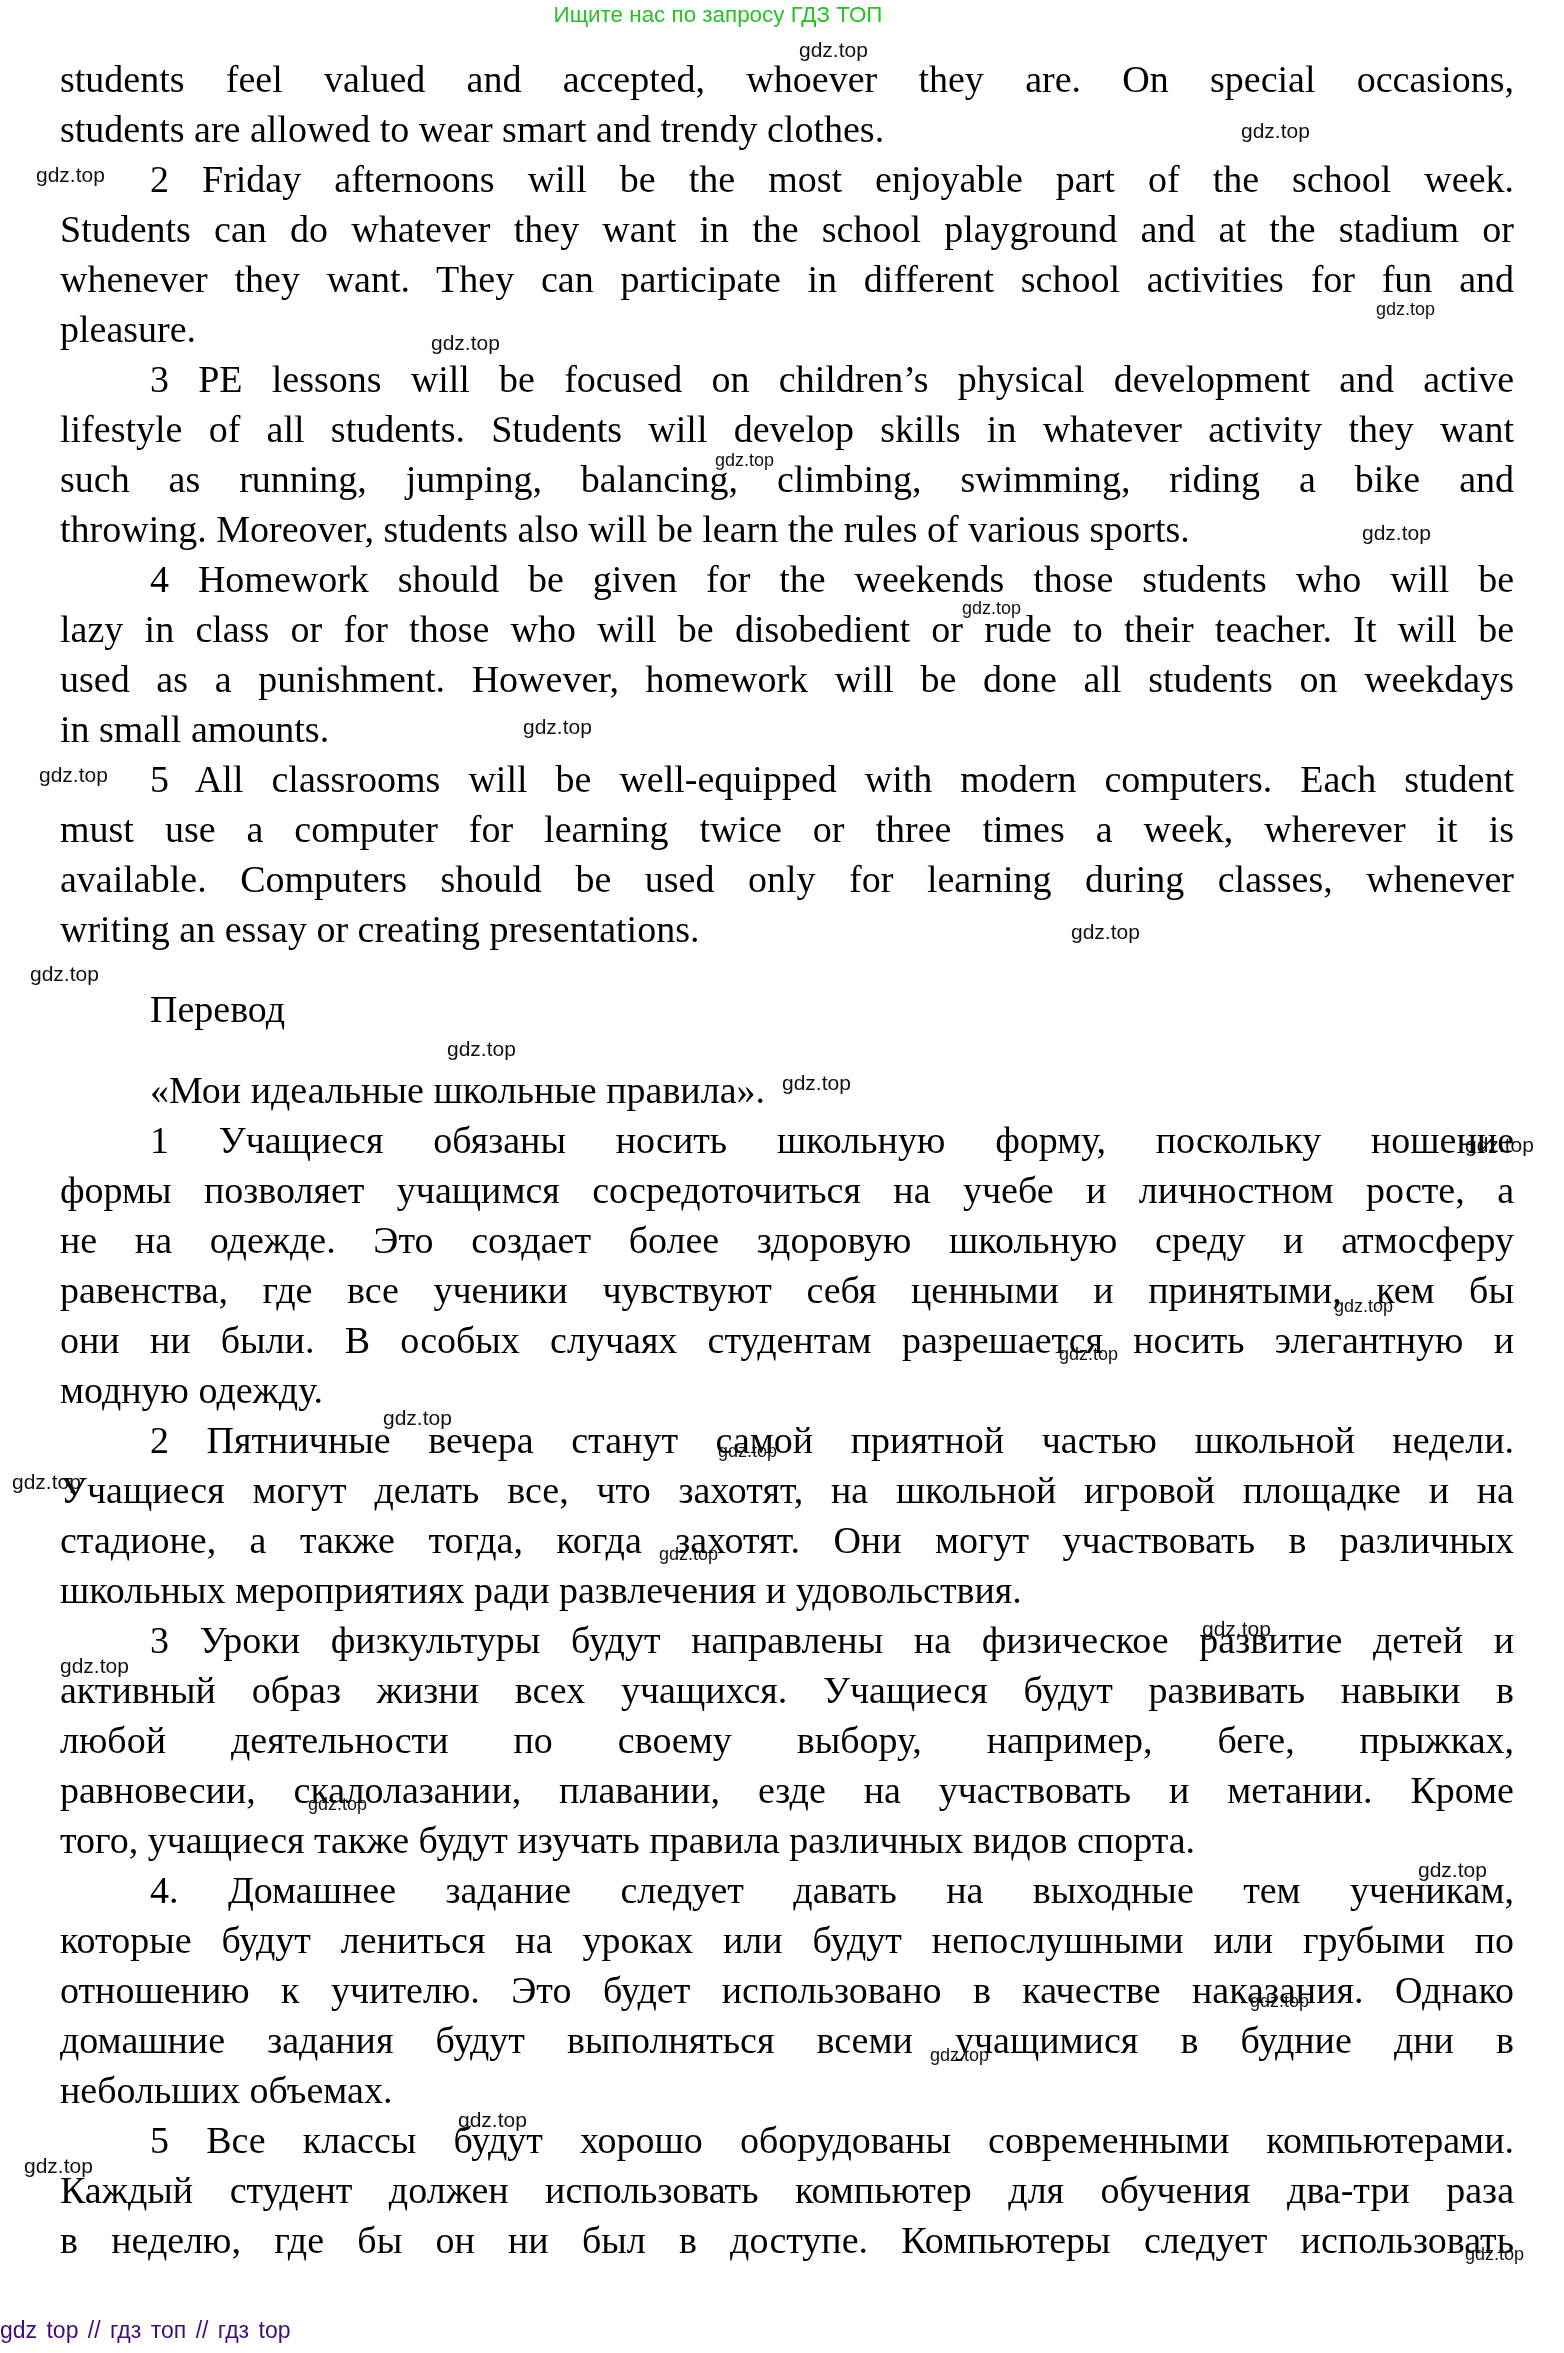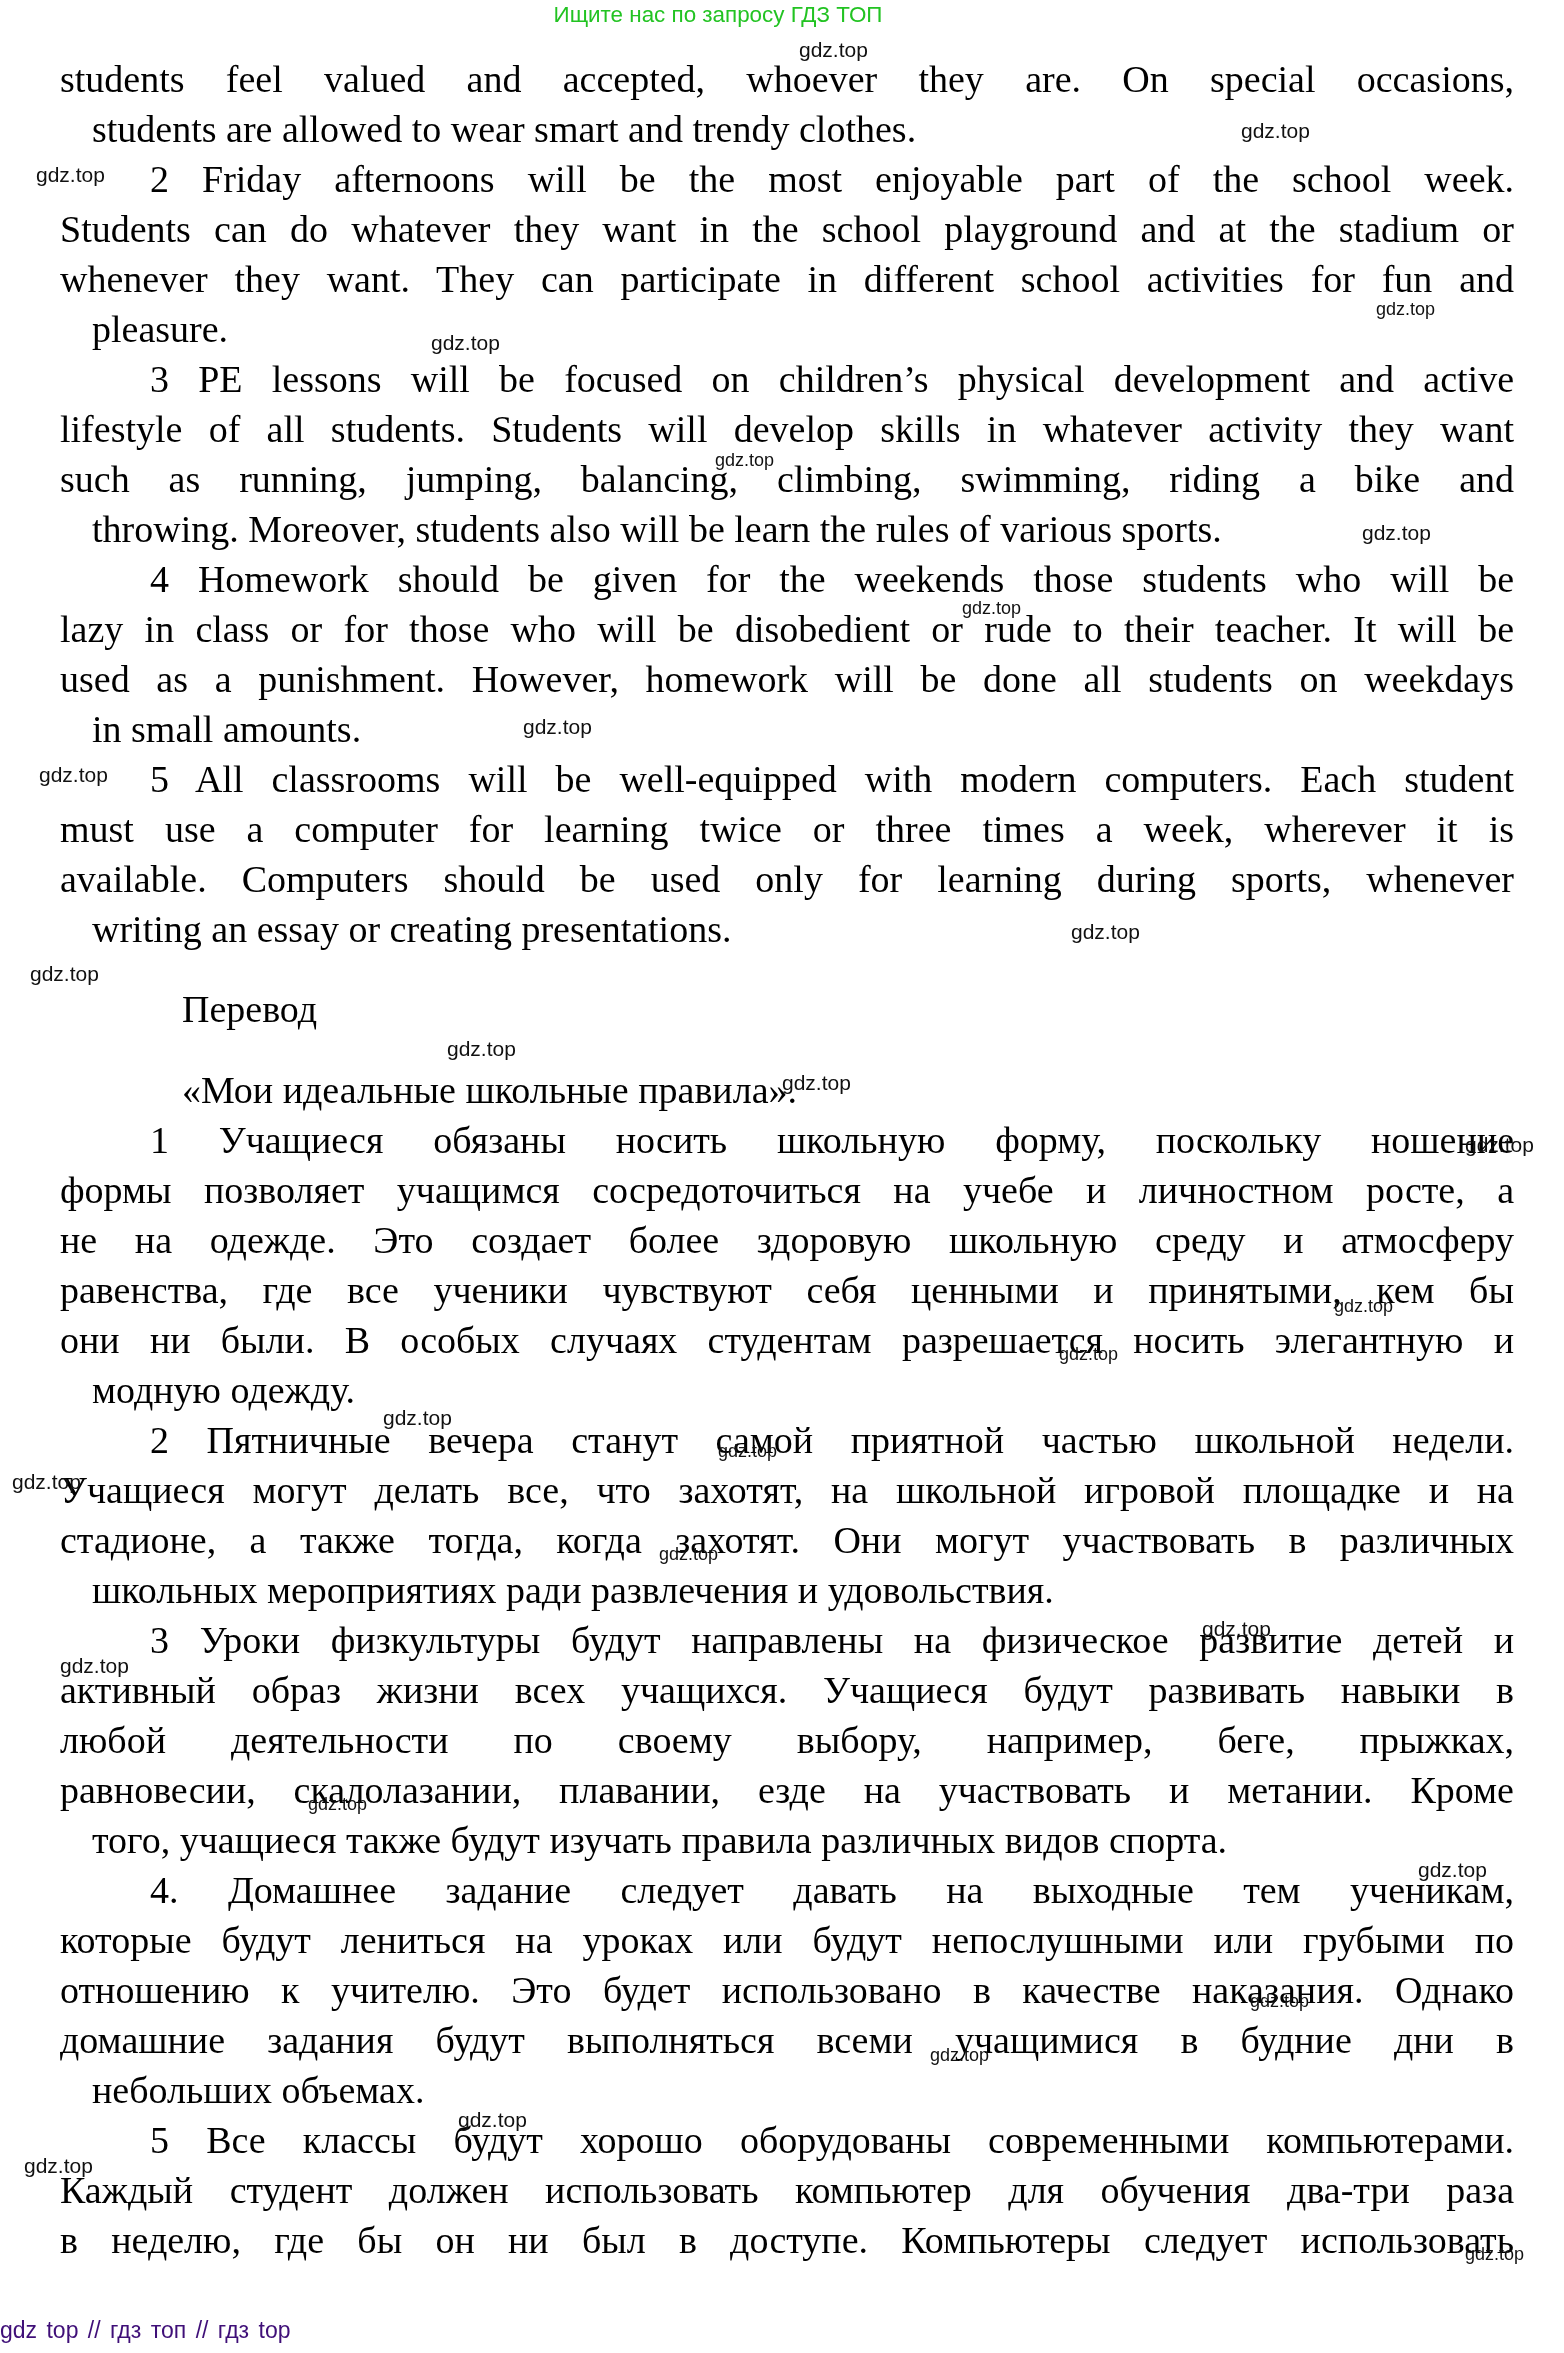--- a/index.html
+++ b/index.html
@@ -15,21 +15,21 @@
     font-size: 23px; line-height: 36px; color: #3f0f78; word-spacing: 3px;
   }
   .page {
     position: absolute; left: 60px; top: 54px; width: 1454px;
     font-family: "Liberation Serif", serif; font-size: 38px; color: #000;
   }
   .line {
     height: 50px; line-height: 50px; white-space: nowrap;
     text-align: justify; text-align-last: justify; overflow: visible;
   }
-  .line.last { text-align-last: left; margin-left: 32px; }
+  .line.last { text-align-last: left; }
   .line.indent { padding-left: 90px; }
   .heading { font-weight: normal; }
   .gap-sm { height: 30px; }
   .gap-md { height: 31px; }
   .wm {
     position: absolute; font-family: "Liberation Sans", sans-serif;
     font-size: 21px; color: #111; line-height: 22.4px; white-space: nowrap;
   }
 </style>
 </head>
@@ -52,21 +52,21 @@
   <div class="line">such as running, jumping, balancing, climbing, swimming, riding a bike and</div>
   <div class="line last">throwing. Moreover, students also will be learn the rules of various sports.</div>
 
   <div class="line indent">4 Homework should be given for the weekends those students who will be</div>
   <div class="line">lazy in class or for those who will be disobedient or rude to their teacher. It will be</div>
   <div class="line">used as a punishment. However, homework will be done all students on weekdays</div>
   <div class="line last">in small amounts.</div>
 
   <div class="line indent">5 All classrooms will be well-equipped with modern computers. Each student</div>
   <div class="line">must use a computer for learning twice or three times a week, wherever it is</div>
-  <div class="line">available. Computers should be used only for learning during sports, whenever</div>
+  <div class="line">available. Computers should be used only for learning during classes, whenever</div>
   <div class="line last">writing an essay or creating presentations.</div>
 
   <div class="gap-sm"></div>
   <div class="line last indent heading">Перевод</div>
   <div class="gap-md"></div>
   <div class="line last indent heading">«Мои идеальные школьные правила».</div>
 
   <div class="line indent">1 Учащиеся обязаны носить школьную форму, поскольку ношение</div>
   <div class="line">формы позволяет учащимся сосредоточиться на учебе и личностном росте, а</div>
   <div class="line">не на одежде. Это создает более здоровую школьную среду и атмосферу</div>

